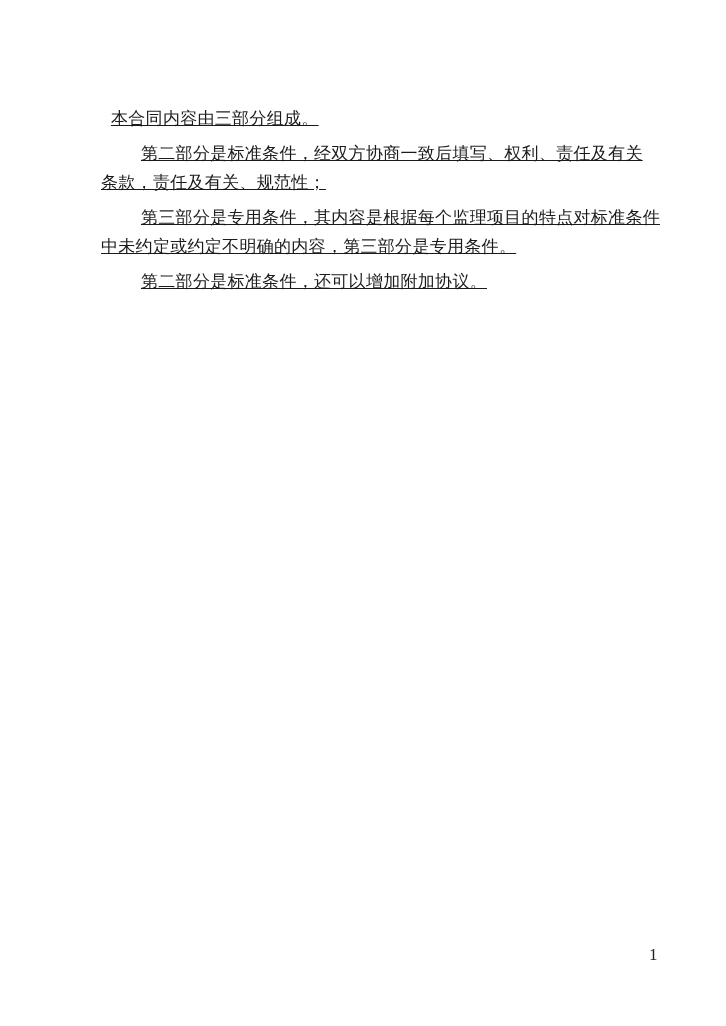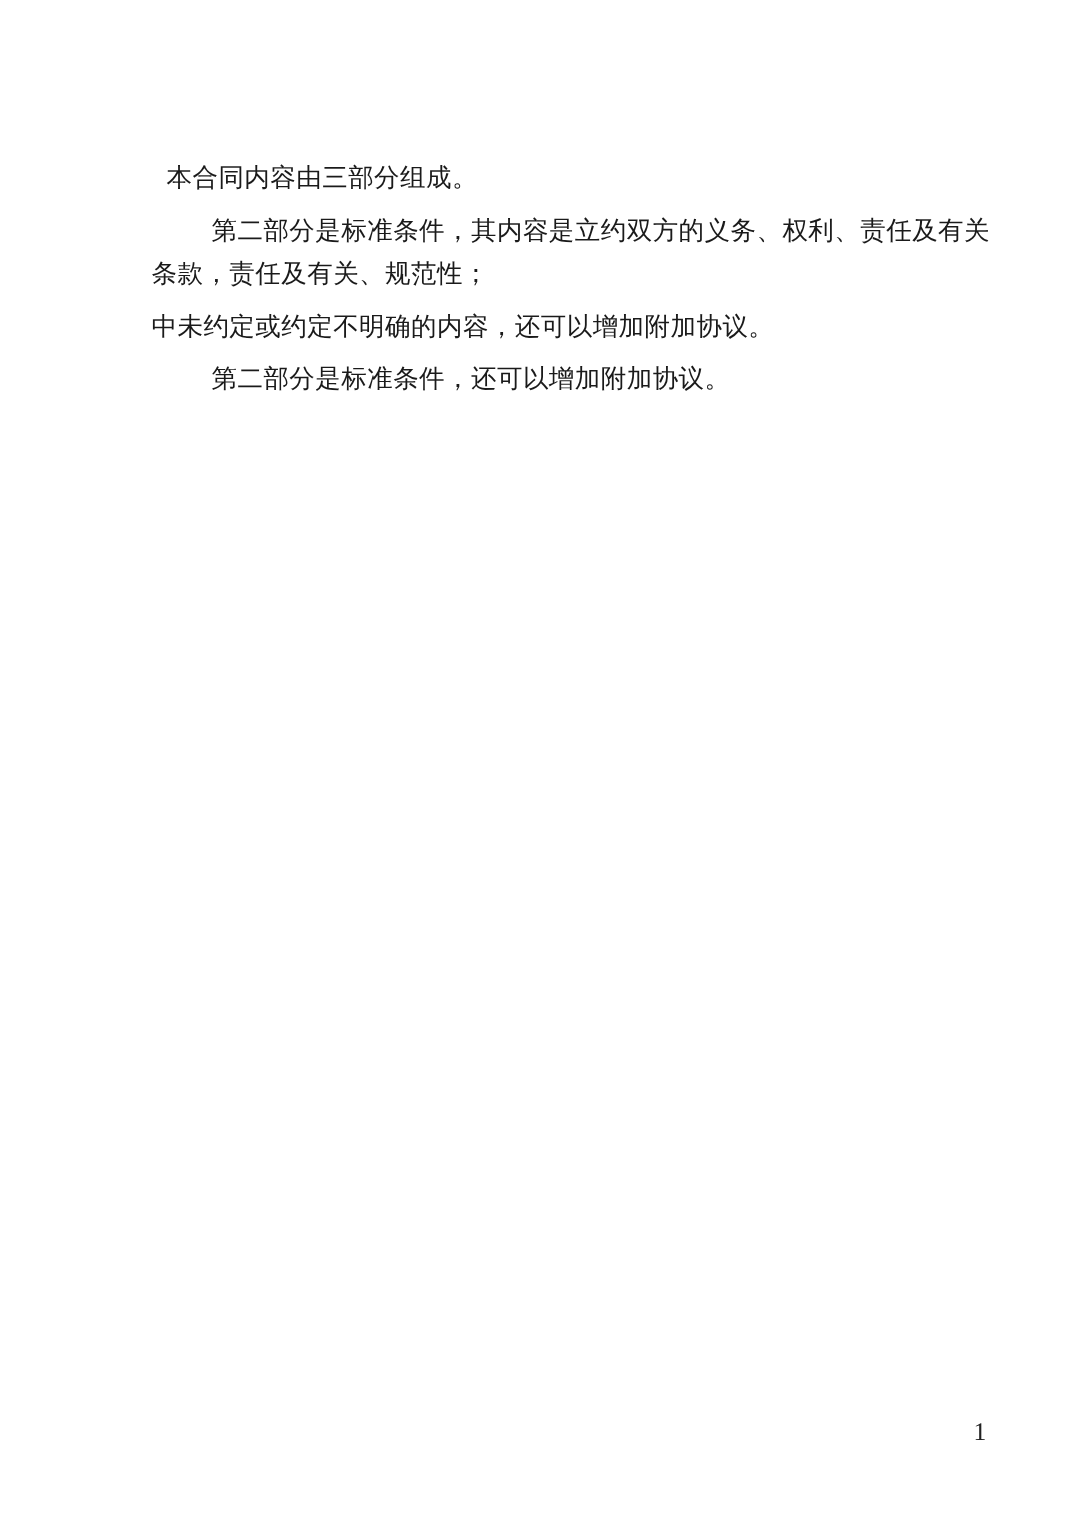--- a/index.html
+++ b/index.html
@@ -24,20 +24,21 @@
   .para {
     margin: 0 0 6px 0;
     padding: 0;
   }
   .line {
     font-size: 17px;
     line-height: 29px;
     color: #1a1a1a;
     letter-spacing: 0.3px;
     white-space: nowrap;
+    text-decoration: underline;
   }
   .lead-indent {
     padding-left: 10px;
   }
   .para-indent {
     padding-left: 40px;
   }
   .page-number {
     position: absolute;
     left: 649px;
@@ -54,26 +55,27 @@
 <div class="page">
 
   <div class="content">
 
     <div class="para">
       <div class="line lead-indent">本合同内容由三部分组成。</div>
     </div>
 
 
     <div class="para">
-      <div class="line para-indent">第二部分是标准条件，其内容是立约双方的义务、权利、责任及有关</div>
+      <div class="line para-indent">第二部分是标准条件，经双方协商一致后填写、权利、责任及有关</div>
       <div class="line">条款，责任及有关、规范性；</div>
     </div>
 
     <div class="para">
-      <div class="line">中未约定或约定不明确的内容，还可以增加附加协议。</div>
+      <div class="line para-indent">第三部分是专用条件，其内容是根据每个监理项目的特点对标准条件</div>
+      <div class="line">中未约定或约定不明确的内容，第三部分是专用条件。</div>
     </div>
 
     <div class="para">
       <div class="line para-indent">第二部分是标准条件，还可以增加附加协议。</div>
     </div>
 
   </div>
 
   <div class="page-number">1</div>
 

